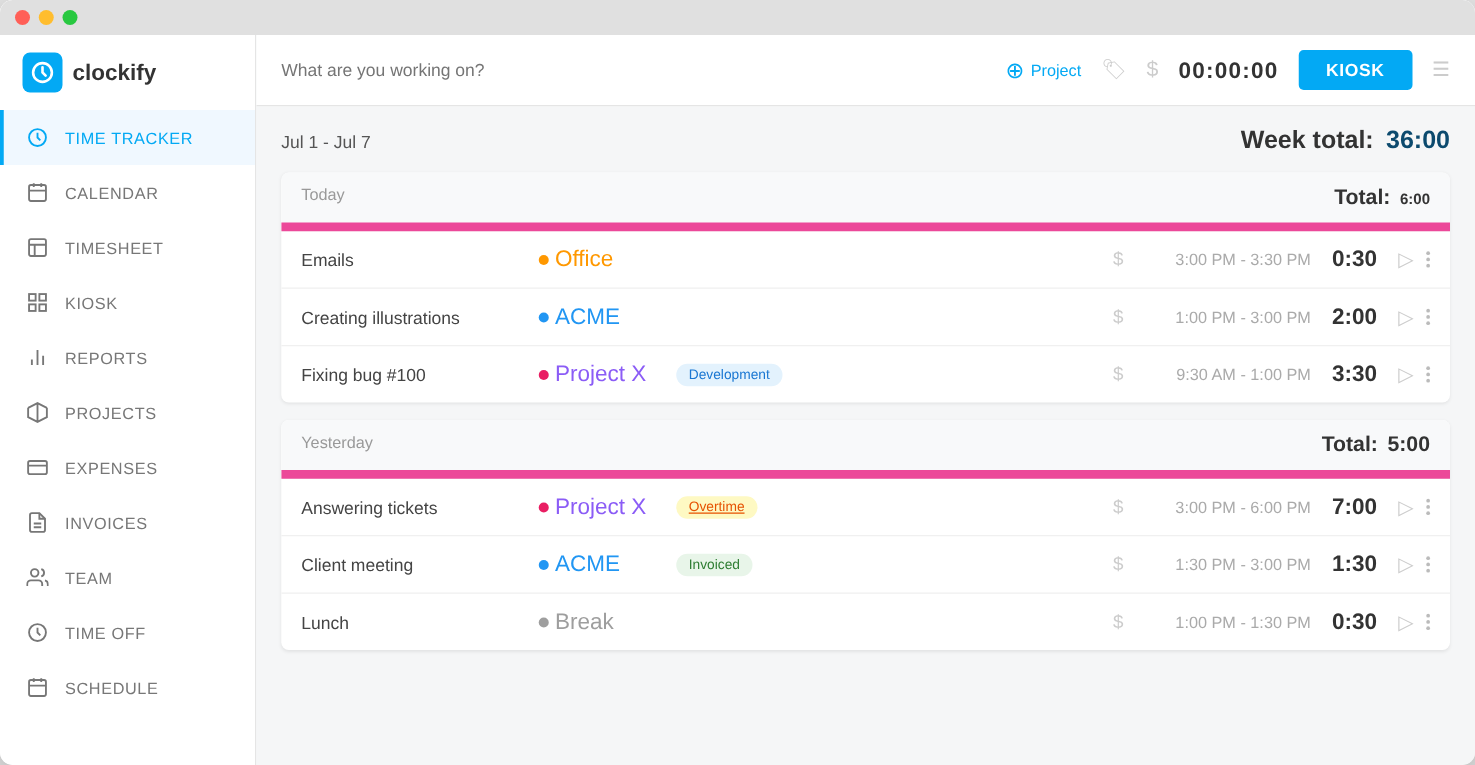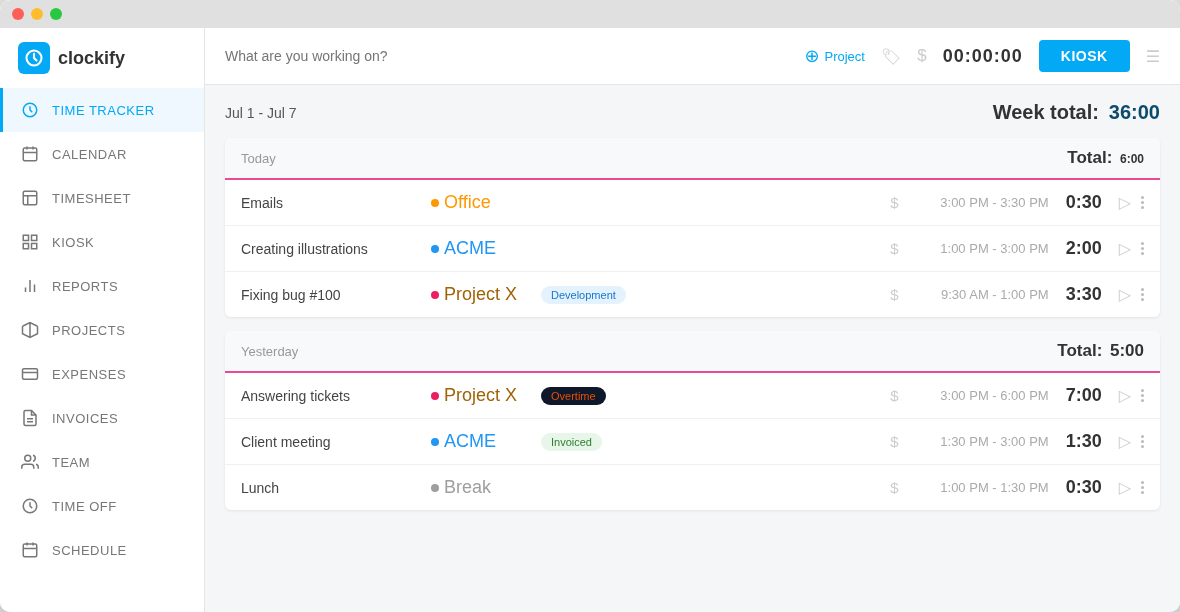--- a/index.html
+++ b/index.html
@@ -182,22 +182,21 @@
       border-radius: 6px;
       margin-bottom: 14px;
       overflow: hidden;
       box-shadow: 0 1px 3px rgba(0,0,0,0.08);
     }
     .day-header {
       background: #f8f9fa;
       padding: 10px 16px;
       display: flex;
       justify-content: space-between;
-      align-items: center;
-      border-bottom: 2px solid #ec4899;
+      border-bottom: 7px solid #ec4899;
     }
     .day-label { font-size: 13px; color: #999; font-weight: 400; }
     .day-total { font-size: 13px; color: #888; }
     .day-total span { font-size: 17px; font-weight: 700; color: #333; margin-left: 4px; }
 
     .time-entry {
       display: flex;
       align-items: center;
       padding: 12px 16px;
       border-bottom: 1px solid #f0f0f0;
@@ -223,33 +222,33 @@
     .dot-pink { background: #e91e63; }
     .dot-gray { background: #9e9e9e; }
 
     .entry-tag {
       padding: 3px 10px;
       border-radius: 12px;
       font-size: 11px;
       font-weight: 500;
     }
     .tag-development { background: #e3f2fd; color: #1976d2; }
-    .tag-overtime { background: #0f172a; color: #e65100; }
+    .tag-overtime { background: #fef9c3; color: #e65100; text-decoration: underline; }
     .tag-invoiced { background: #e8f5e9; color: #2e7d32; }
 
     .entry-spacer { flex: 1; }
     .entry-dollar { color: #ccc; font-size: 15px; }
     .entry-time { font-size: 13px; color: #aaa; min-width: 140px; text-align: right; }
     .entry-duration { font-size: 18px; font-weight: 700; color: #333; min-width: 50px; text-align: center; }
     .entry-play { color: #ccc; font-size: 16px; cursor: pointer; }
     .entry-more { color: #ccc; font-size: 16px; cursor: pointer; display: flex; flex-direction: column; gap: 2px; align-items: center; }
     .more-dot { width: 3px; height: 3px; background: #bbb; border-radius: 50%; }
 
     .acme-color { color: #2196f3; }
-    .projectx-color { color: #a16207; }
+    .projectx-color { color: #8b5cf6; }
     .office-color { color: #ff9800; }
     .break-color { color: #9e9e9e; }
   </style>
 </head>
 <body>
 
 <div class="app-window">
 
   <div class="title-bar">
     <div class="title-bar-dot dot-red"></div>

